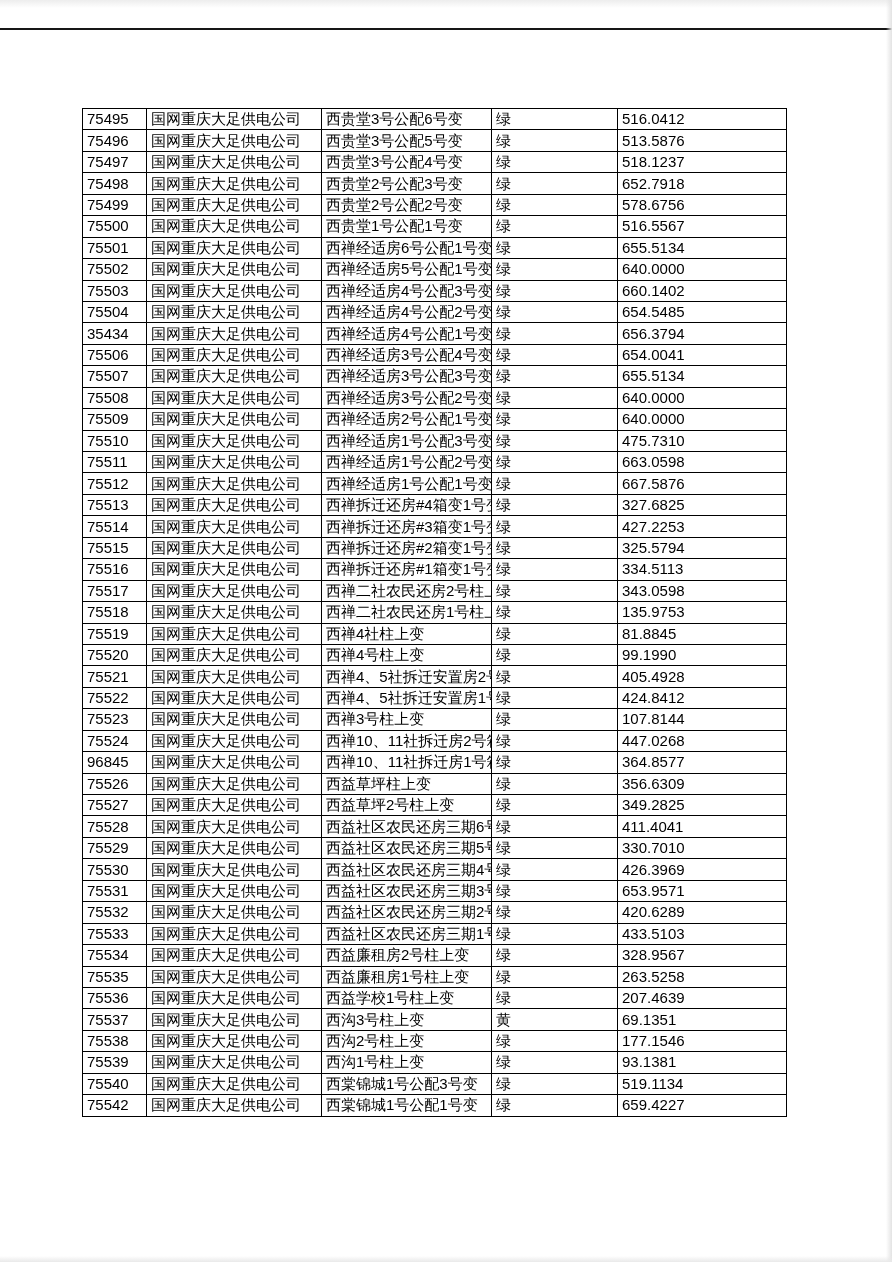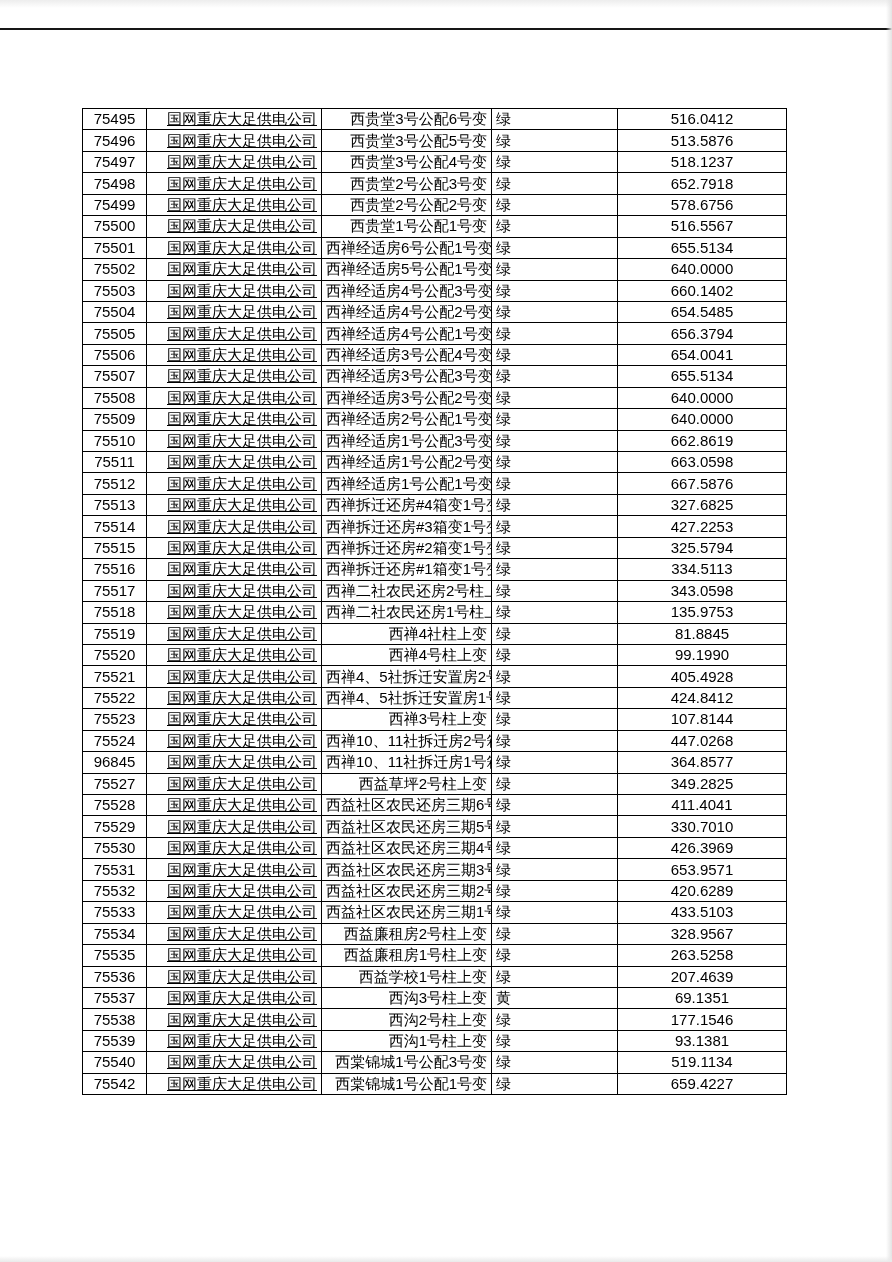--- a/index.html
+++ b/index.html
@@ -47,25 +47,25 @@
   table.sheet-table td {
     border: 1px solid #000;
     height: 20.45px;
     padding: 0 4px;
     font-size: 15px;
     line-height: 20px;
     white-space: nowrap;
     overflow: hidden;
     vertical-align: middle;
   }
-  td.col-id      { text-align: center; }
-  td.col-company { text-align: right; text-decoration: underline; }
-  td.col-name    { text-align: right; }
+  td.col-id      { }
+  td.col-company { text-align: left; }
+  td.col-name    { text-align: left; }
   td.col-status  { text-align: left; }
-  td.col-value   { text-align: center; padding-right: 72px; font-variant-numeric: tabular-nums; }
+  td.col-value   { text-align: left; padding-right: 72px; font-variant-numeric: tabular-nums; }
 </style>
 </head>
 <body>
 
 <div class="page-edge-top"></div>
 <div class="page-shade-right"></div>
 <div class="page-shade-bottom"></div>
 
 <table class="sheet-table">
   <colgroup>
@@ -140,21 +140,21 @@
         <td class="col-value">660.1402</td>
       </tr>
       <tr>
         <td class="col-id">75504</td>
         <td class="col-company">国网重庆大足供电公司</td>
         <td class="col-name">西禅经适房4号公配2号变</td>
         <td class="col-status">绿</td>
         <td class="col-value">654.5485</td>
       </tr>
       <tr>
-        <td class="col-id">75505</td>
+        <td class="col-id">35434</td>
         <td class="col-company">国网重庆大足供电公司</td>
         <td class="col-name">西禅经适房4号公配1号变</td>
         <td class="col-status">绿</td>
         <td class="col-value">656.3794</td>
       </tr>
       <tr>
         <td class="col-id">75506</td>
         <td class="col-company">国网重庆大足供电公司</td>
         <td class="col-name">西禅经适房3号公配4号变</td>
         <td class="col-status">绿</td>
@@ -179,21 +179,21 @@
         <td class="col-company">国网重庆大足供电公司</td>
         <td class="col-name">西禅经适房2号公配1号变</td>
         <td class="col-status">绿</td>
         <td class="col-value">640.0000</td>
       </tr>
       <tr>
         <td class="col-id">75510</td>
         <td class="col-company">国网重庆大足供电公司</td>
         <td class="col-name">西禅经适房1号公配3号变</td>
         <td class="col-status">绿</td>
-        <td class="col-value">662.8619</td>
+        <td class="col-value">475.7310</td>
       </tr>
       <tr>
         <td class="col-id">75511</td>
         <td class="col-company">国网重庆大足供电公司</td>
         <td class="col-name">西禅经适房1号公配2号变</td>
         <td class="col-status">绿</td>
         <td class="col-value">663.0598</td>
       </tr>
       <tr>
         <td class="col-id">75512</td>
@@ -285,20 +285,27 @@
         <td class="col-name">西禅10、11社拆迁房2号箱变</td>
         <td class="col-status">绿</td>
         <td class="col-value">447.0268</td>
       </tr>
       <tr>
         <td class="col-id">96845</td>
         <td class="col-company">国网重庆大足供电公司</td>
         <td class="col-name">西禅10、11社拆迁房1号箱变</td>
         <td class="col-status">绿</td>
         <td class="col-value">364.8577</td>
+      </tr>
+      <tr>
+        <td class="col-id">75526</td>
+        <td class="col-company">国网重庆大足供电公司</td>
+        <td class="col-name">西益草坪柱上变</td>
+        <td class="col-status">绿</td>
+        <td class="col-value">356.6309</td>
       </tr>
       <tr>
         <td class="col-id">75527</td>
         <td class="col-company">国网重庆大足供电公司</td>
         <td class="col-name">西益草坪2号柱上变</td>
         <td class="col-status">绿</td>
         <td class="col-value">349.2825</td>
       </tr>
       <tr>
         <td class="col-id">75528</td>

